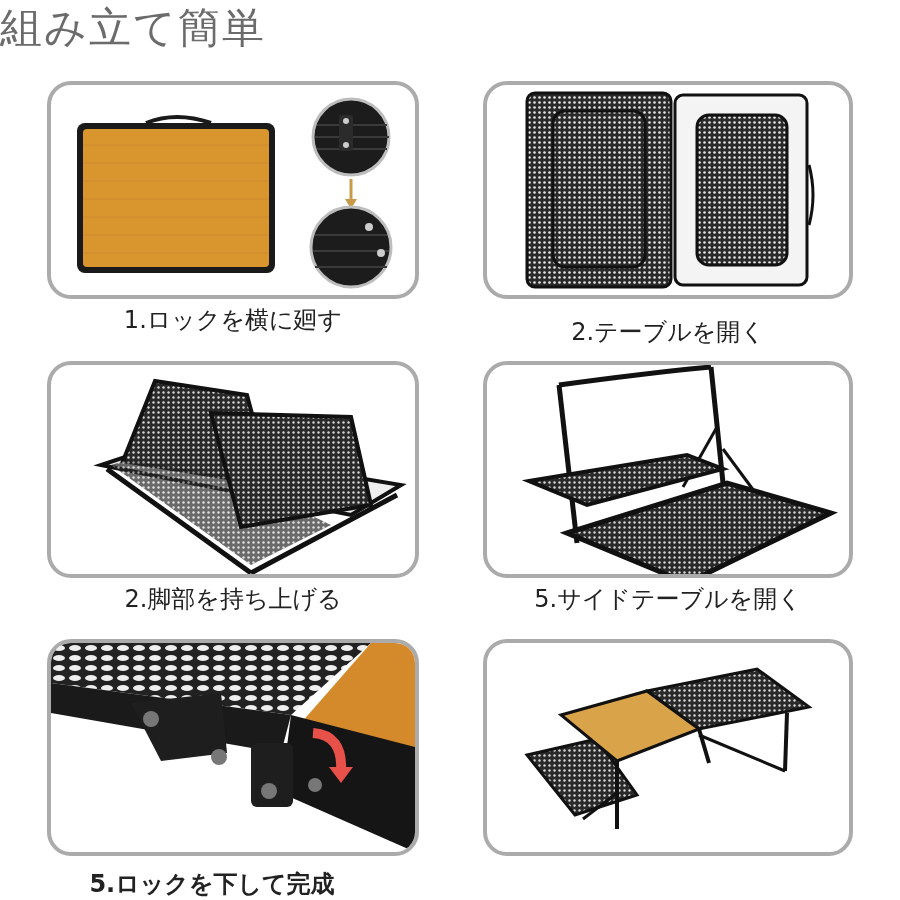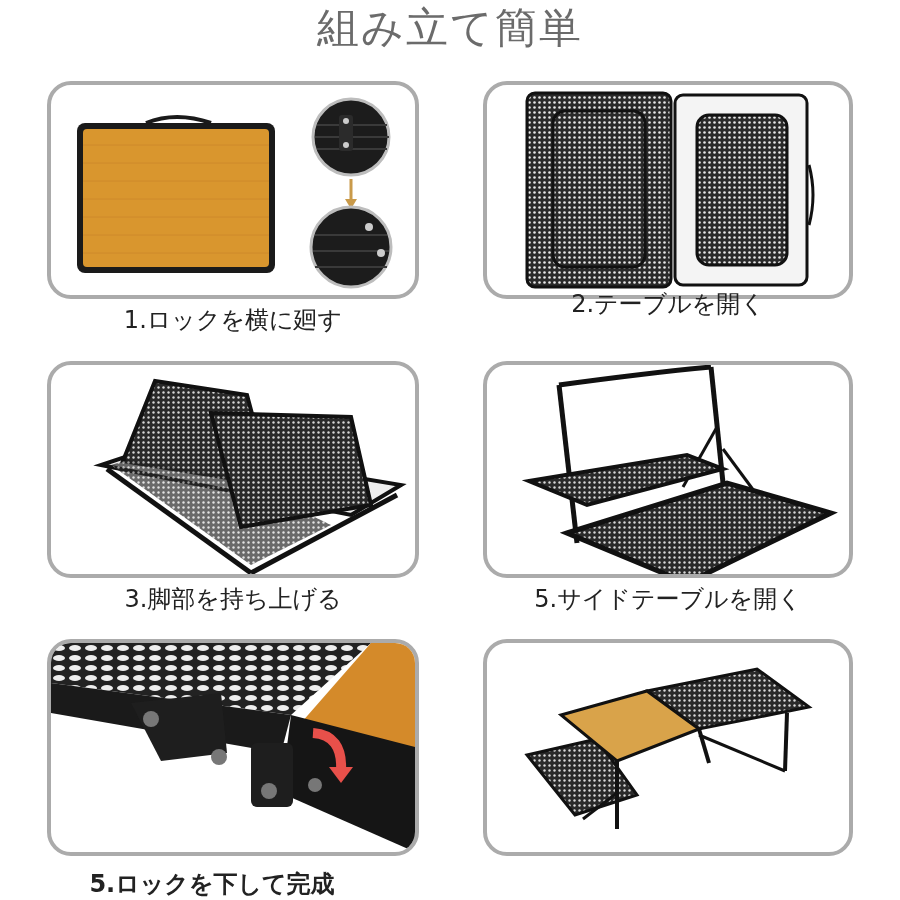--- a/index.html
+++ b/index.html
@@ -1,27 +1,27 @@
 <!DOCTYPE html>
 <html><head>
 <meta charset="utf-8">
 <style>
   html,body{margin:0;padding:0;background:#fff;}
   body{width:900px;height:900px;position:relative;overflow:hidden;font-family:"DejaVu Sans","Liberation Sans",sans-serif;}
-  .title{position:absolute;left:0;top:0;width:900px;height:60px;text-align:center;font-size:42px;line-height:56px;color:#6b6b6b;letter-spacing:2px;}
+  .title{position:absolute;left:0;top:0;width:900px;height:60px;font-size:42px;line-height:56px;color:#6b6b6b;letter-spacing:2px;}
   .panel{position:absolute;border:4px solid #ababab;border-radius:24px;background:#fff;overflow:hidden;box-sizing:border-box;}
   .cap{position:absolute;font-size:24px;color:#222;text-align:center;white-space:nowrap;}
   .p1{left:47px;top:81px;width:372px;height:218px;}
   .p2{left:483px;top:81px;width:370px;height:218px;}
   .p3{left:47px;top:361px;width:372px;height:217px;}
   .p4{left:483px;top:361px;width:370px;height:217px;}
   .p5{left:47px;top:639px;width:372px;height:217px;}
   .p6{left:483px;top:639px;width:370px;height:217px;}
   .c1{left:47px;top:304px;width:372px;}
-  .c2{left:483px;top:288px;width:370px;}
+  .c2{left:483px;top:316px;width:370px;}
   .c3{left:47px;top:583px;width:372px;}
   .c4{left:483px;top:583px;width:370px;}
   .c5{left:47px;top:868px;width:330px;font-weight:bold;}
   svg{position:absolute;left:0;top:0;}
 </style>
 </head>
 <body>
 
 <div class="title">組み立て簡単</div>
 
@@ -89,21 +89,21 @@
       </pattern>
     </defs>
     <polygon points="50,100 300,150 350,120 110,80" fill="#eee" stroke="#111" stroke-width="4"></polygon>
     <polygon points="72,96 220,120 196,30 104,16" fill="url(#mesh2)" stroke="#111" stroke-width="4"></polygon>
     <polygon points="60,100 200,200 280,160 120,82" fill="url(#mesh2)" opacity="0.7"></polygon>
     <polygon points="160,48 190,162 320,140 300,52" fill="url(#mesh2)" stroke="#111" stroke-width="4"></polygon>
     <line x1="56" y1="104" x2="200" y2="208" stroke="#111" stroke-width="5"></line>
     <line x1="200" y1="208" x2="346" y2="130" stroke="#111" stroke-width="5"></line>
   </svg>
 </div>
-<div class="cap c3">3.脚部を持ち上げる</div>
+<div class="cap c3">2.脚部を持ち上げる</div>
 
 <div class="panel p4">
   <svg width="362" height="209" viewBox="0 0 362 209">
     <path d="M72 20 Q160 8 224 2" stroke="#111" stroke-width="5" fill="none"></path>
     <line x1="72" y1="20" x2="90" y2="178" stroke="#111" stroke-width="5"></line>
     <line x1="224" y1="2" x2="236" y2="118" stroke="#111" stroke-width="5"></line>
     <line x1="230" y1="62" x2="196" y2="122" stroke="#111" stroke-width="3"></line>
     <line x1="236" y1="84" x2="270" y2="130" stroke="#111" stroke-width="3"></line>
     <polygon points="42,116 200,90 236,104 100,140" fill="url(#mesh2)" stroke="#111" stroke-width="4"></polygon>
     <polygon points="80,168 240,118 344,148 200,218" fill="url(#mesh2)" stroke="#111" stroke-width="5"></polygon>

